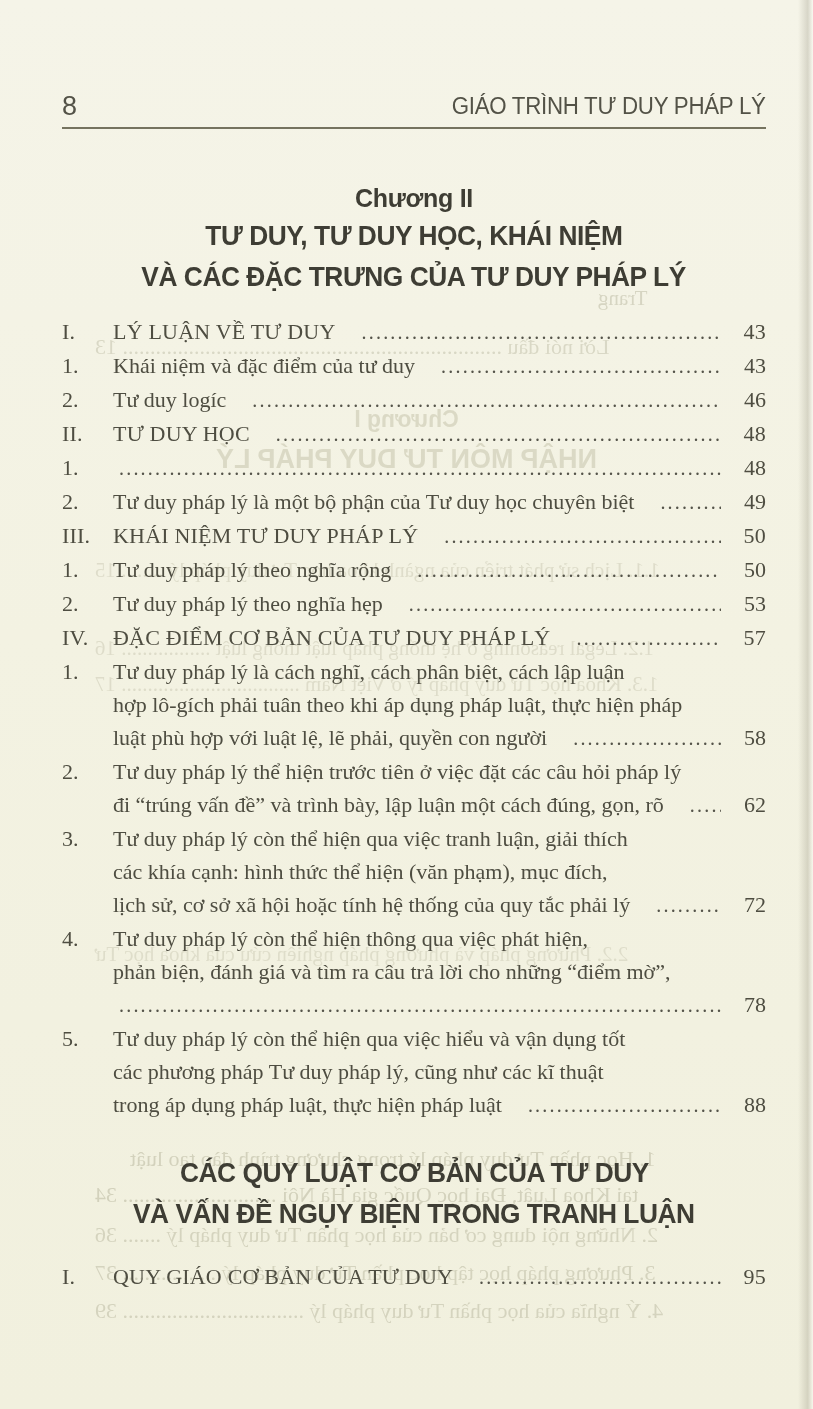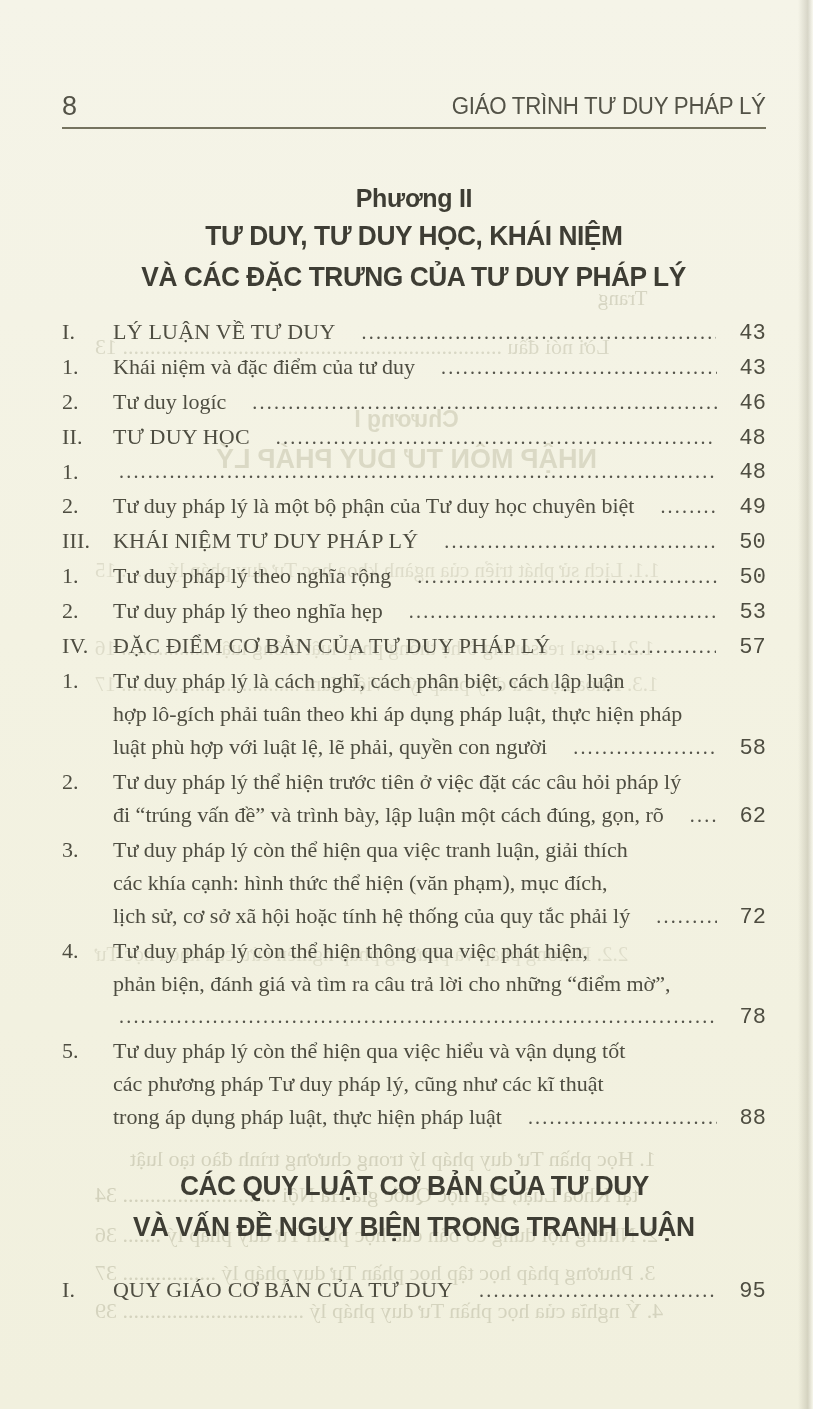--- a/index.html
+++ b/index.html
@@ -29,21 +29,21 @@
   
   .toc{margin-top:18px;font-size:22px;}
   .toc-entry{display:flex;line-height:33px;}
   .toc-entry .num{width:51px;flex:none;}
   .toc-entry .body{flex:1;min-width:0;}
   .toc-entry.main{letter-spacing:0.2px;}
   .line{display:flex;align-items:baseline;gap:20px;}
   .line .text{white-space:nowrap;}
   .leader{flex:1;overflow:hidden;white-space:nowrap;letter-spacing:2.2px;
     font-size:20px;margin:0 3px 0 6px;color:#55544a;}
-  .pg{flex:none;text-align:center;font-family:Liberation Mono, monospace;}
+  .pg{flex:none;text-align:center;}
   .toc3{margin-top:26px;}
   
   .ghosts{position:absolute;inset:0;z-index:1;pointer-events:none;}
   .ghost{position:absolute;transform:scaleX(-1);transform-origin:center;
     color:#b3b198;white-space:nowrap;font-family:"Liberation Serif",serif;}
   .ghost.bold{font-family:"Liberation Sans",sans-serif;font-weight:bold;color:#c3c1a8;}
   .ghost.center{left:0;right:0;text-align:center;}
   
   .edge-shadow{position:absolute;top:0;right:0;width:15px;height:100%;z-index:3;
     background:linear-gradient(to right,rgba(110,105,85,0) 0%,rgba(110,105,85,0.22) 65%,rgba(252,252,246,0.55) 100%);}
@@ -71,21 +71,21 @@
 
   <div class="content">
 
     <div class="pagehead">
       <span class="pnum">8</span>
       <span class="rtitle">GIÁO TRÌNH TƯ DUY PHÁP LÝ</span>
     </div>
     <hr class="rule">
 
     <div class="ch-head ch2">
-      <div class="kicker">Phương II</div>
+      <div class="kicker">Chương II</div>
       <div class="ch-title"><span>TƯ DUY, TƯ DUY HỌC, KHÁI NIỆM</span></div>
       <div class="ch-title"><span>VÀ CÁC ĐẶC TRƯNG CỦA TƯ DUY PHÁP LÝ</span></div>
     </div>
 
     <div class="toc" id="toc2">
         <div class="toc-entry main">
           <div class="num">I.</div>
           <div class="body">
             <div class="line">
               <span class="text">LÝ LUẬN VỀ TƯ DUY</span>

